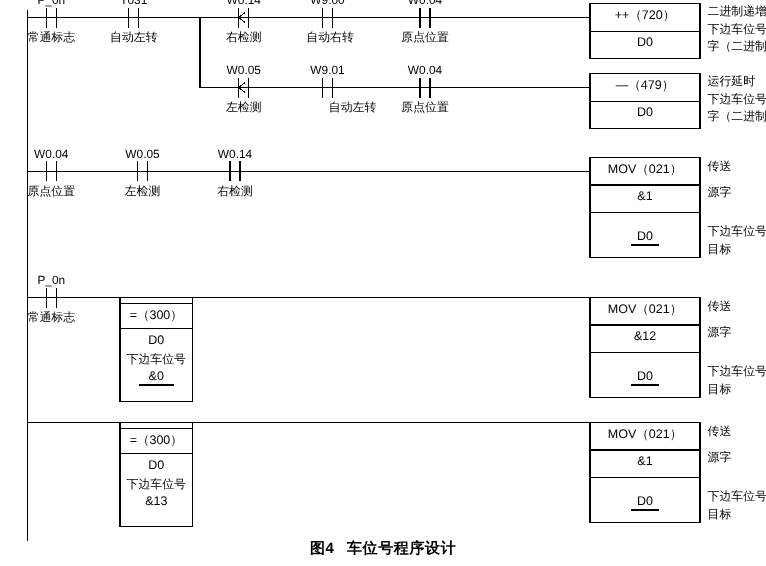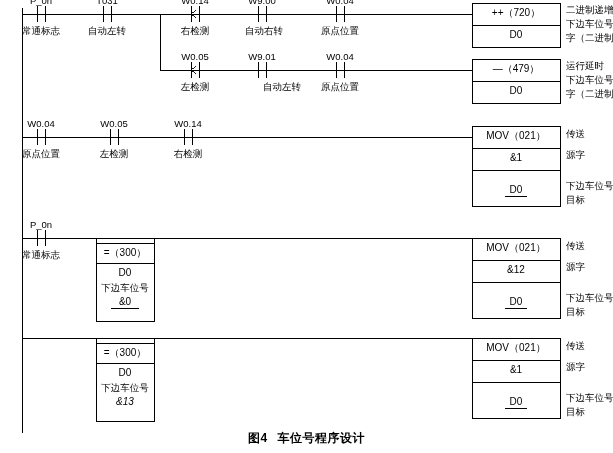--- a/index.html
+++ b/index.html
@@ -173,21 +173,21 @@
 <span class="lbl box c" style="left:516px;top:296px;">D0</span>
 
 <span class="lbl" style="left:566px;top:240px;">传送</span>
 <span class="lbl" style="left:566px;top:261px;">源字</span>
 <span class="lbl" style="left:566px;top:292px;">下边车位号</span>
 <span class="lbl" style="left:566px;top:306px;">目标</span>
 
 <span class="lbl box c" style="left:125px;top:347px;">=（300）</span>
 <span class="lbl box c" style="left:125px;top:367px;">D0</span>
 <span class="lbl c" style="left:125px;top:382px;">下边车位号</span>
-<span class="lbl box c" style="left:125px;top:396px;font-style:italic;">&amp;13</span>
+<span class="lbl box c" style="left:125px;top:396px;">&amp;13</span>
 
 <span class="lbl box c" style="left:516px;top:342px;">MOV（021）</span>
 <span class="lbl box c" style="left:516px;top:364px;">&amp;1</span>
 <span class="lbl box c" style="left:516px;top:396px;">D0</span>
 
 <span class="lbl" style="left:566px;top:340px;">传送</span>
 <span class="lbl" style="left:566px;top:361px;">源字</span>
 <span class="lbl" style="left:566px;top:392px;">下边车位号</span>
 <span class="lbl" style="left:566px;top:406px;">目标</span>
 

